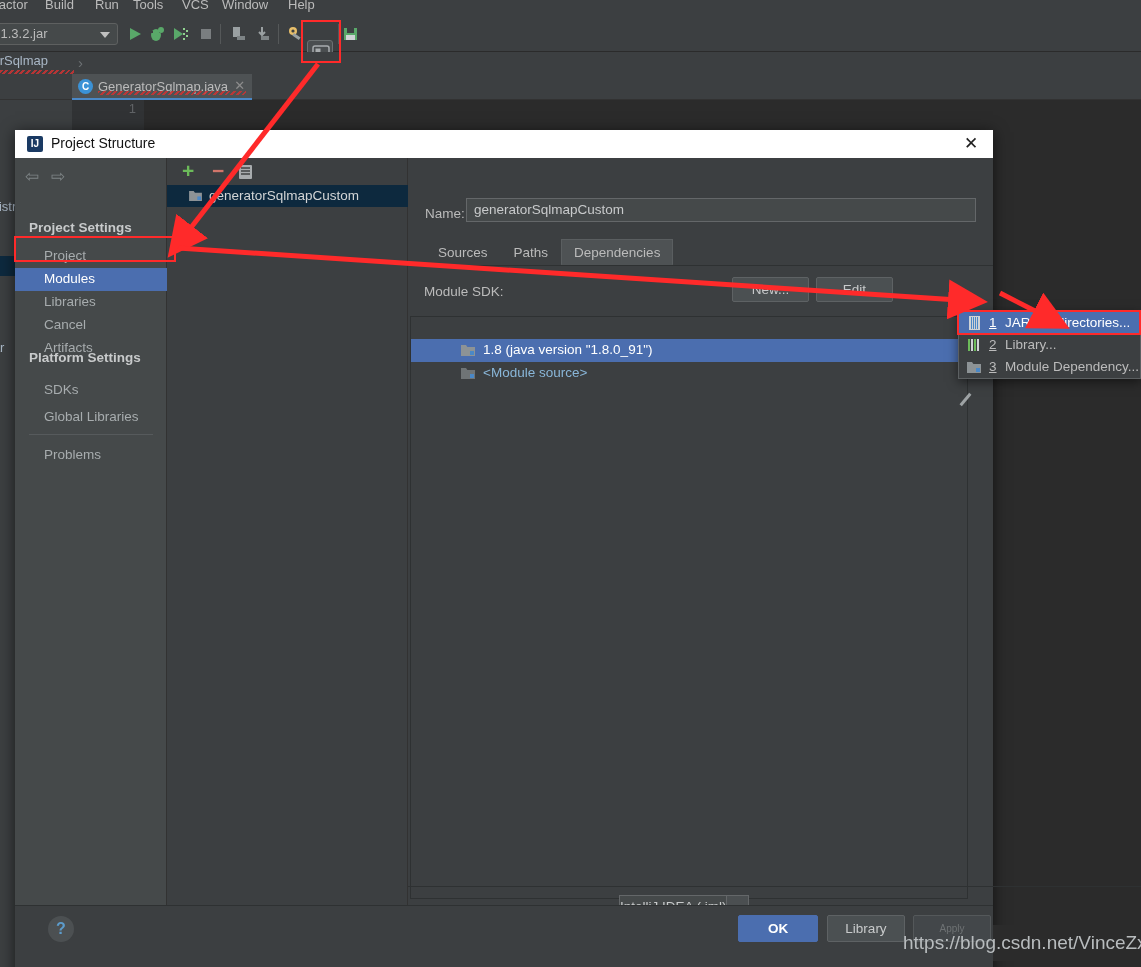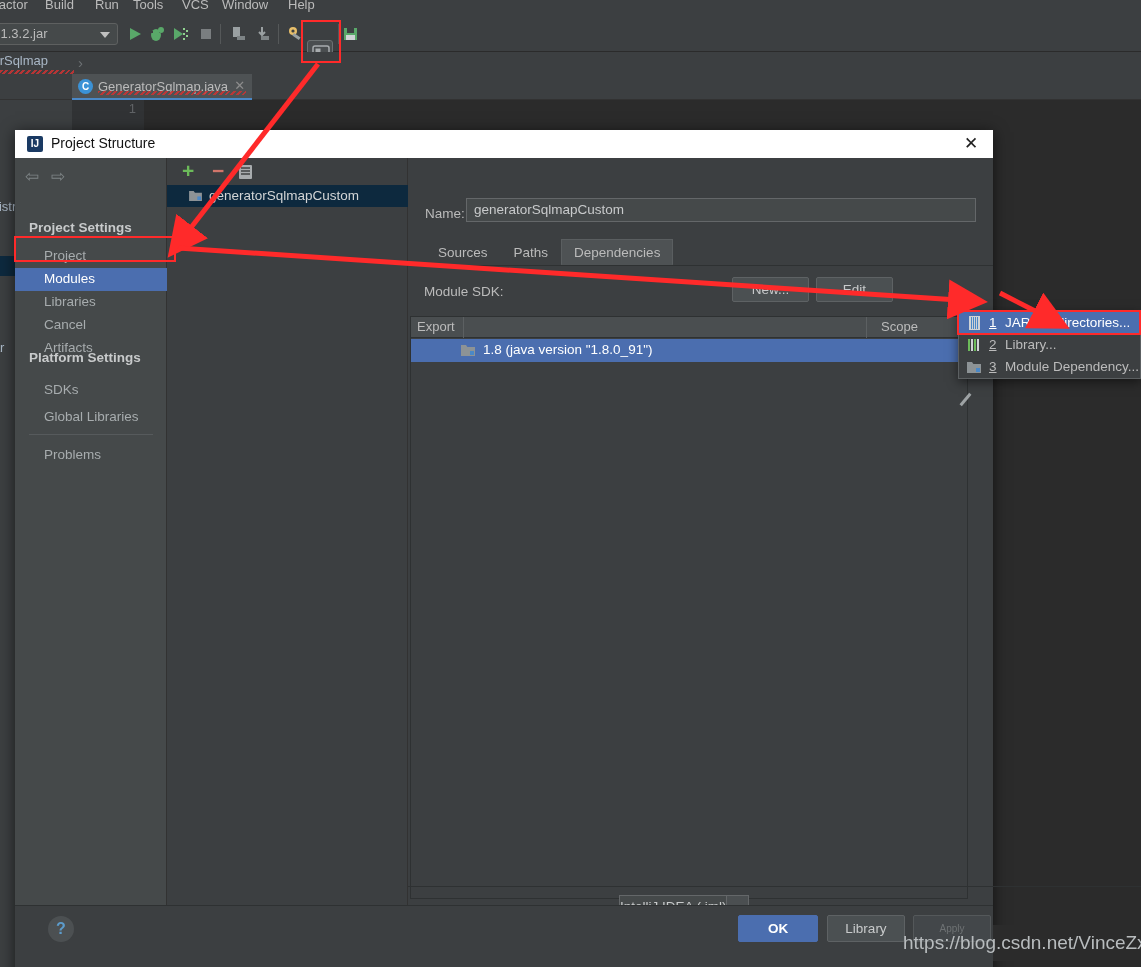--- a/index.html
+++ b/index.html
@@ -627,35 +627,36 @@
         </div>
         <div class="tabs-underline"></div>
 
         <div class="lbl" style="left:16px; top:126px;">
           <span>Module SDK:</span>
         </div>
         <div class="btn" style="left:324px; top:119px; width:77px; height:25px;">New...</div>
         <div class="btn" style="left:408px; top:119px; width:77px; height:25px;">Edit</div>
 
         <div class="dep-table">
-          <div class="dep-head">
-            <span class="col" style="left:6px">Export</span>
-            <span class="vline" style="left:52px"></span>
-            <span class="col" style="left:470px">Scope</span>
-            <span class="vline" style="left:455px"></span>
-          </div>
 
           <div class="dep-row sel" style="top:22px">
             <svg class="rowico" viewBox="0 0 14 12">
               <path d="M0 1 h5 l1.4 2 H14 v9 H0 z" fill="#8d9396"></path>
               <rect x="9" y="7" width="4" height="4" fill="#4a88c7"></rect>
             </svg>
             <span class="rowtext">1.8 (java version "1.8.0_91")</span>
           </div>
 
+          <div class="dep-row mod" style="top:45px">
+            <svg class="rowico" viewBox="0 0 14 12">
+              <path d="M0 1 h5 l1.4 2 H14 v9 H0 z" fill="#6f7476"></path>
+              <rect x="9" y="7" width="4" height="4" fill="#4a88c7"></rect>
+            </svg>
+            <span class="rowtext">&lt;Module source&gt;</span>
+          </div>
         </div>
 
         <div class="storage-bar">
           <div class="lbl" style="left:19px; top:15px;">
             <span>Dependencies storage format:</span>
           </div>
           <div class="combo" style="left:211px; top:8px; width:130px; height:24px;">
             <span style="position:absolute;left:0;top:0">IntelliJ IDEA (.iml)</span>
             <span class="arrowbox"></span>
           </div>

